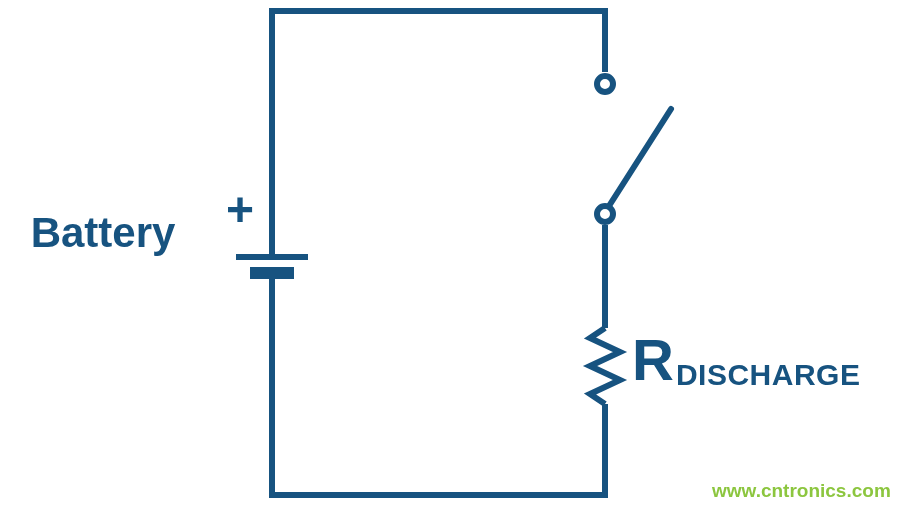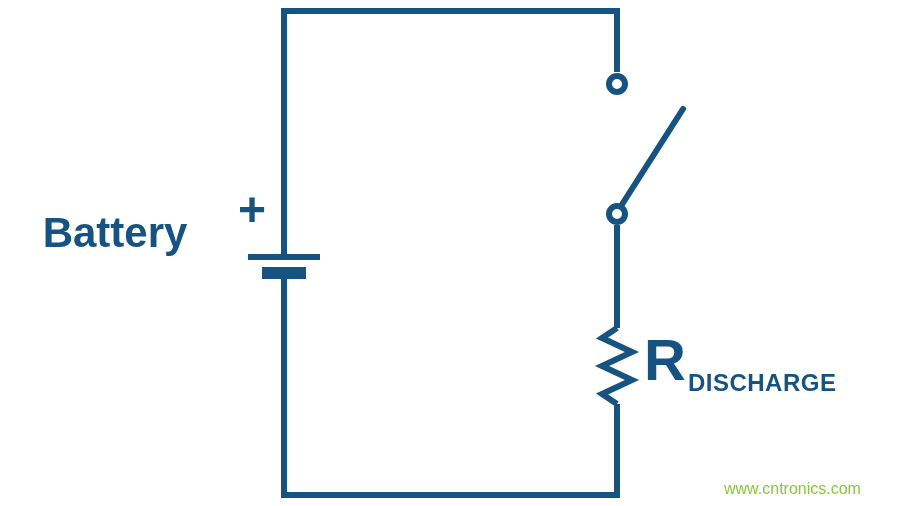--- a/index.html
+++ b/index.html
@@ -10,21 +10,20 @@
   *{margin:0;padding:0;box-sizing:border-box;}
   html,body{width:900px;height:506px;overflow:hidden;}
   body{
     background:var(--background);
     font-family:"Liberation Sans", sans-serif;
   }
   .stage{
     position:relative;
     width:736px;height:506px;
     background:var(--background);
-    margin-left:12px;
   }
   svg{position:absolute;left:0;top:0;}
   .wire{fill:none;stroke:var(--circuit);stroke-width:6;stroke-linejoin:miter;}
   .plate-thin{stroke:var(--circuit);stroke-width:6;}
   .plate-thick{stroke:var(--circuit);stroke-width:12;}
   .contact{fill:var(--background);stroke:var(--circuit);stroke-width:6;}
   .lever{stroke:var(--circuit);stroke-width:6;stroke-linecap:round;}
   .zigzag{fill:none;stroke:var(--circuit);stroke-width:6;stroke-linejoin:miter;}
 
   .label{
@@ -40,27 +39,27 @@
   }
   .plus-sign{
     left:226px;top:186px;
     font-size:48px;line-height:48px;
   }
   .resistor-label{
     left:632px;top:330px;
     display:flex;align-items:baseline;
   }
   .resistor-label .rsym{font-size:58px;line-height:60px;}
-  .resistor-label .rsub{font-size:24px;position:relative;top:11px;margin-left:2px;letter-spacing:0.5px;}
+  .resistor-label .rsub{font-size:30px;position:relative;top:5px;margin-left:2px;letter-spacing:0.5px;}
   .watermark{
     position:absolute;
     left:712px;top:480px;
     color:var(--watermark);
-    font-size:16px;
-    font-weight:400;
+    font-size:19px;
+    font-weight:700;
     white-space:nowrap;
   }
 </style>
 </head>
 <body>
 
 <div class="stage">
 
   <svg width="900" height="506" viewBox="0 0 900 506">
 

